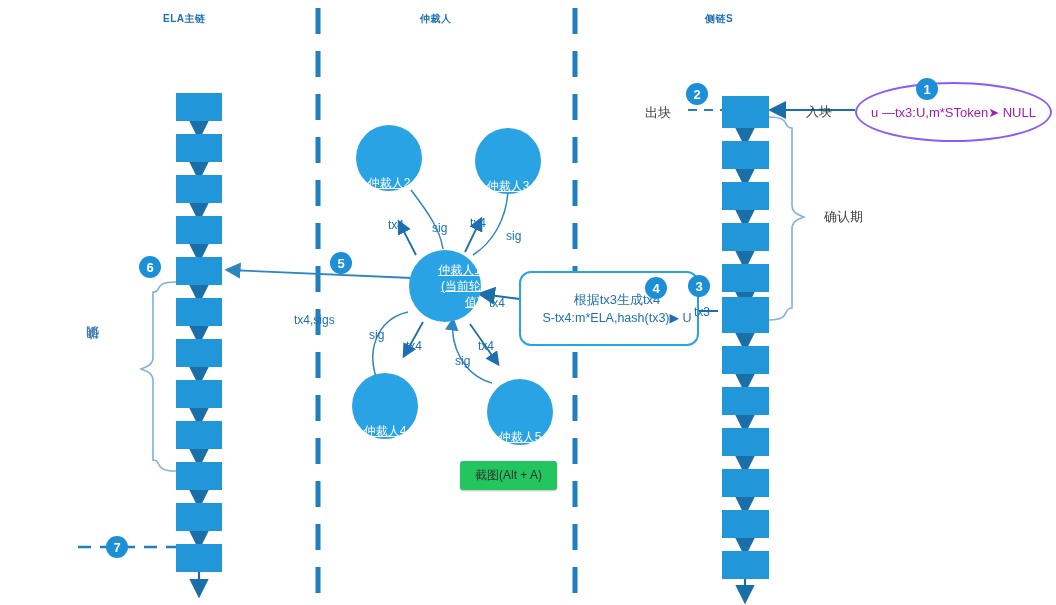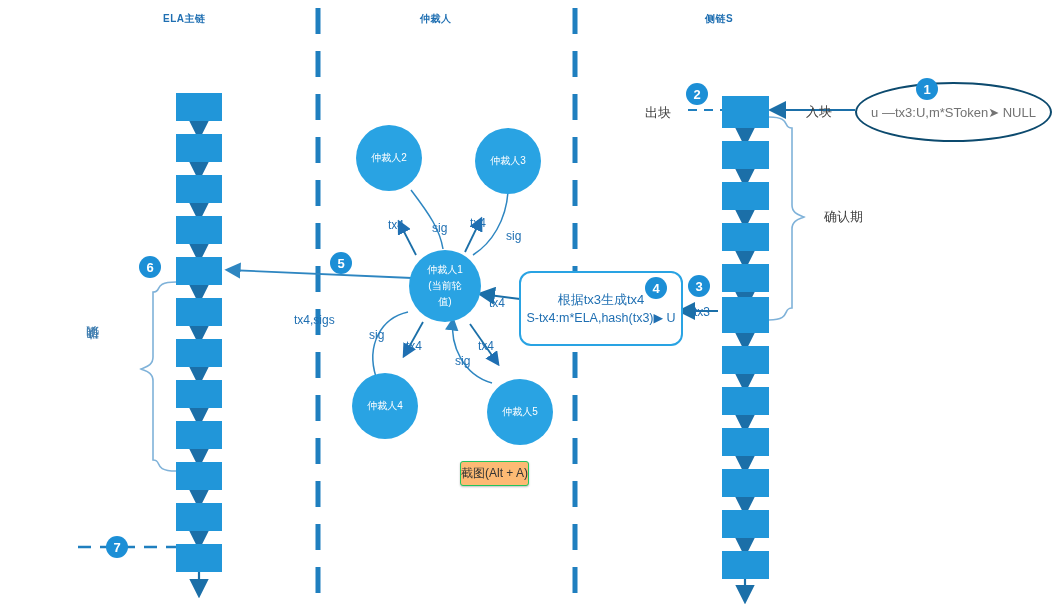--- a/index.html
+++ b/index.html
@@ -11,54 +11,54 @@
   .canvas{position:absolute;inset:0;}
   svg.layer{position:absolute;left:0;top:0;width:1056px;height:605px;overflow:visible;}
 
   .lane-title{
     position:absolute;color:#1F6FB2;font-size:10px;font-weight:bold;
     white-space:nowrap;letter-spacing:.5px;
   }
   .blk{position:absolute;background:#2196D9;}
   .circ{
     position:absolute;border-radius:50%;background:#29A3E3;color:#ffffff;
-    display:flex;align-items:center;justify-content:center;text-align:center;
-    font-size:10px;line-height:16px;font-weight:normal;
+    display:flex;align-items:flex-end;justify-content:center;text-align:center;
+    font-size:12px;line-height:16px;font-weight:normal;text-decoration:underline;
   }
   .badge{
     position:absolute;width:22px;height:22px;border-radius:50%;
     background:#1C8FD6;color:#ffffff;font-size:13px;font-weight:bold;
     display:flex;align-items:center;justify-content:center;
   }
   .lbl{
     position:absolute;color:#1F6FB2;font-size:12px;white-space:nowrap;
   }
   .lbl-cn{color:#404040;font-size:13px;}
   .edge-lbl{
     position:absolute;color:#1F6FB2;font-size:12px;white-space:nowrap;
   }
   .vtext{
     position:absolute;color:#3D7CAF;font-size:13px;white-space:nowrap;
     writing-mode:vertical-rl;transform:rotate(180deg);
   }
   .ellipse-box{
-    position:absolute;border:2px solid #0c4a6e;border-radius:50%;
+    position:absolute;border:2px solid #8b5cf6;border-radius:50%;
     display:flex;align-items:center;justify-content:center;
-    color:#737373;font-size:13px;white-space:nowrap;background:#ffffff;
+    color:#a21caf;font-size:13px;white-space:nowrap;background:#ffffff;
   }
   .round-box{
     position:absolute;border:2px solid #29A3E3;border-radius:12px;
     background:#ffffff;color:#1F6FB2;font-size:13px;text-align:center;
     display:flex;flex-direction:column;align-items:center;justify-content:center;
     line-height:19px;
   }
   .tooltip{
-    position:absolute;background:#fdba74;border:1px solid #22c55e;
+    position:absolute;background:#22c55e;border:3px solid #22c55e;
     border-radius:3px;color:#333333;font-size:12px;
-    padding:3px 0;white-space:nowrap;
+    padding:3px 12px;white-space:nowrap;
     box-shadow:0 1px 2px rgba(0,0,0,.25);
   }
   .multiline{position:absolute;color:#1F6FB2;font-size:13px;text-align:center;line-height:17px;}
 </style>
 </head>
 <body>
 
 <div class="canvas">
 
   <svg class="layer">
@@ -210,21 +210,21 @@
     <span>仲裁人4</span>
   </div>
   <div class="circ" style="left:487px;top:379px;width:66px;height:66px;">
     <span>仲裁人5</span>
   </div>
 
   <div class="ellipse-box" style="left:855px;top:82px;width:193px;height:56px;">
     <span>u —tx3:U,m*SToken➤ NULL</span>
   </div>
 
-  <div class="round-box" style="left:519px;top:271px;width:160px;height:71px;">
+  <div class="round-box" style="left:519px;top:271px;width:160px;height:71px;padding-left:16px;">
     <span>根据tx3生成tx4</span>
     <span style="font-size:12.5px;text-align:right;">S-tx4:m*ELA,hash(tx3)▶ U</span>
   </div>
 
   <div class="edge-lbl" style="left:388px;top:218px;">tx4</div>
   <div class="edge-lbl" style="left:432px;top:221px;">sig</div>
   <div class="edge-lbl" style="left:470px;top:216px;">tx4</div>
   <div class="edge-lbl" style="left:506px;top:229px;">sig</div>
   <div class="edge-lbl" style="left:369px;top:328px;">sig</div>
   <div class="edge-lbl" style="left:406px;top:339px;">tx4</div>

